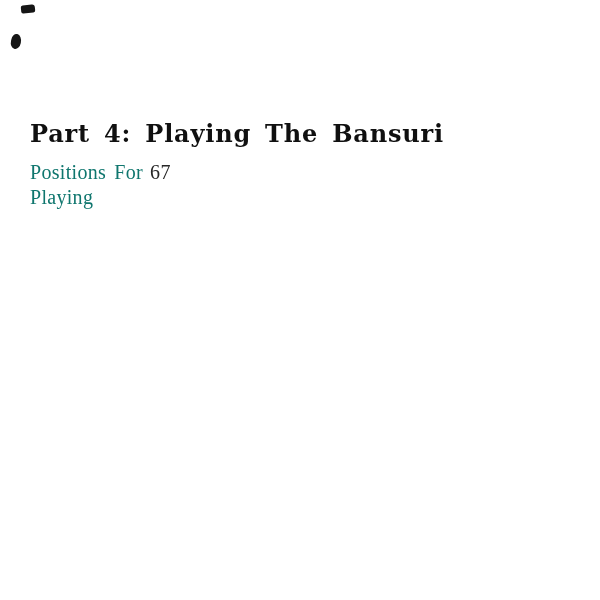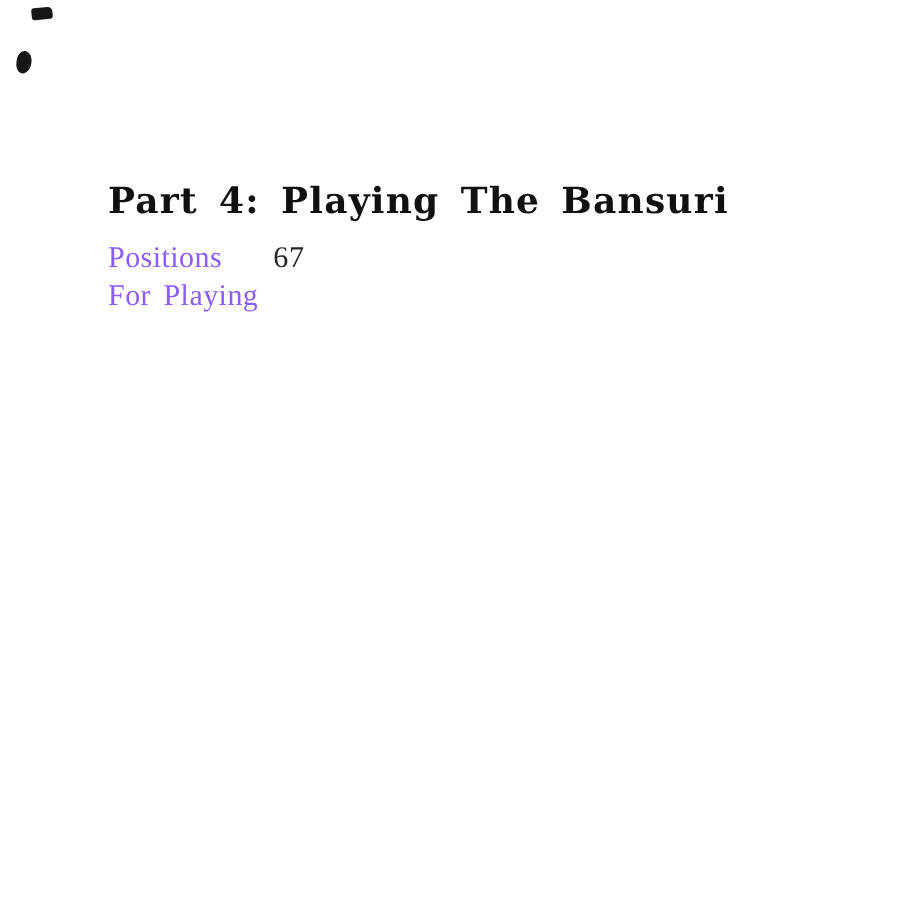--- a/index.html
+++ b/index.html
@@ -45,21 +45,20 @@
     position: absolute;
     left: 30px;
     top: 0;
     width: 510px;
   }
 
   .row {
     display: flex;
     justify-content: space-between;
     align-items: baseline;
-    margin-left: 42px;
   }
 
   .row.heading .title {
     font-family: "DejaVu Serif", "Liberation Serif", serif;
     font-weight: bold;
     font-size: 24px;
     line-height: 30px;
     letter-spacing: 0.8px;
     word-spacing: 5px;
     color: #101010;
@@ -72,21 +71,21 @@
     letter-spacing: 0.5px;
     color: #101010;
   }
 
   .row.entry .title {
     font-family: "Liberation Serif", serif;
     font-size: 20px;
     line-height: 25px;
     letter-spacing: 0.3px;
     word-spacing: 3px;
-    color: #8b5cf6;
+    color: #0f766e;
   }
   .row.entry .page {
     font-family: "Liberation Serif", serif;
     font-size: 20px;
     line-height: 25px;
     letter-spacing: 0.5px;
     color: #272727;
   }
 
   

